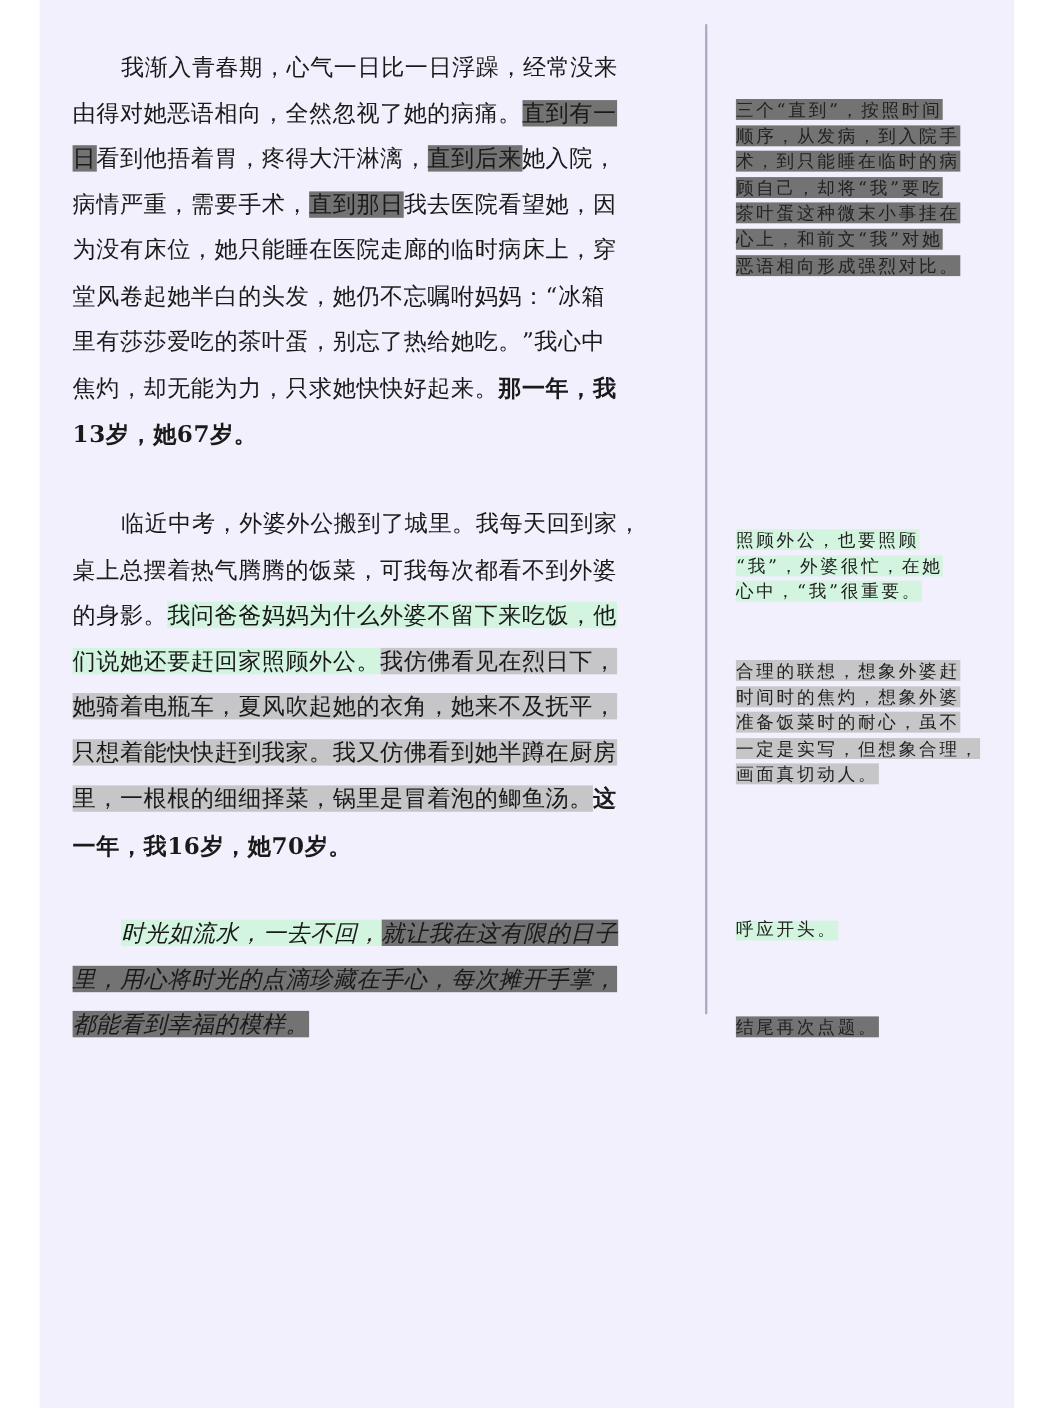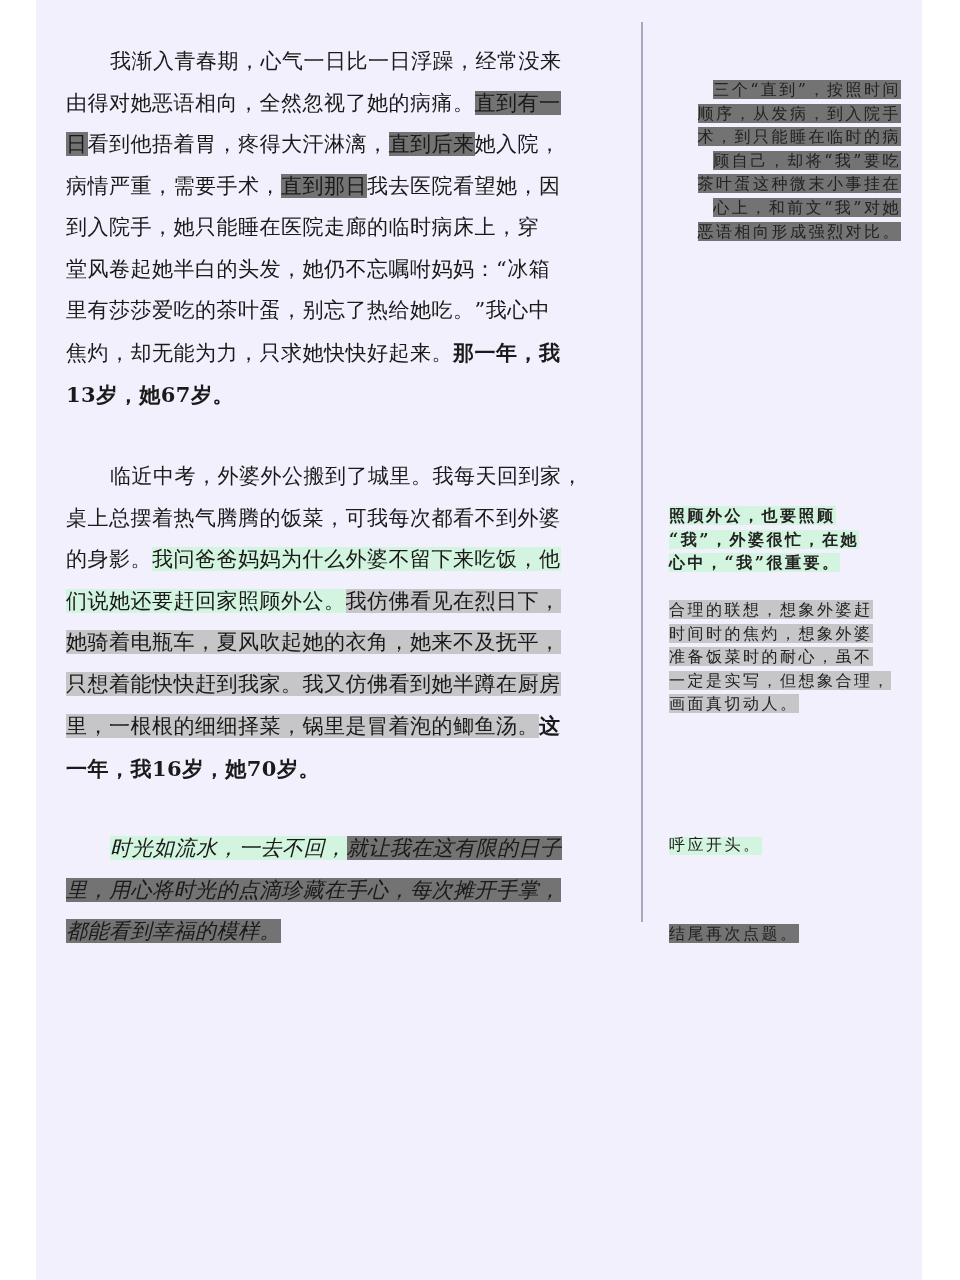--- a/index.html
+++ b/index.html
@@ -8,36 +8,36 @@
   .page { position:absolute; left:36px; top:0; width:886px; height:1280px; background:#f1f0fc; }
   .divider { position:absolute; left:641px; top:22px; width:2px; height:900px; background:#a9a8bf; }
   .main { position:absolute; left:66px; width:534px; font-size:21px; line-height:41.5px; letter-spacing:0.5px;margin-top:15px; }
   .p1 { top:26px; } .p2 { top:441px; } .p3 { top:813px;font-style:italic; }
   .indent { display:inline-block; width:44px; }
   .hl-purple { background:#737373; }
   .hl-green { background:#d3f5df; }
   .hl-gray { background:#c6c6c8; }
   .bold { font-weight:bold; }
   .notes { position:absolute; left:669px; width:232px; font-size:16px; line-height:23.6px; letter-spacing:2.5px; color:#222; }
-  .n1 { top:78px;text-align:right; } .n2 { top:504px;font-weight:bold; } .n3 { top:598px; } .n4 { top:835px;font-family:Liberation Mono, monospace; } .n5 { top:882px;margin-top:40px; }
+  .n1 { top:88px; } .n2 { top:479px; } .n3 { top:598px; } .n4 { top:835px;font-family:Liberation Mono, monospace; } .n5 { top:882px;margin-top:40px; }
   .line { display:block; white-space:nowrap; }
   .mline { display:block; white-space:nowrap; }
 </style>
 </head>
 <body>
 
 <div class="page"></div>
 <div class="divider"></div>
 
 <div class="main p1">
     <span class="mline"><span class="indent"></span><span>我渐入青春期，心气一日比一日浮躁，经常没来</span></span>
     <span class="mline"><span>由得对她恶语相向，全然忽视了她的病痛。</span><span class="hl-purple">直到有一</span></span>
     <span class="mline"><span class="hl-purple">日</span><span>看到他捂着胃，疼得大汗淋漓，</span><span class="hl-purple">直到后来</span><span>她入院，</span></span>
     <span class="mline"><span>病情严重，需要手术，</span><span class="hl-purple">直到那日</span><span>我去医院看望她，因</span></span>
-    <span class="mline"><span>到入院手，她只能睡在医院走廊的临时病床上，穿</span></span>
+    <span class="mline"><span>为没有床位，她只能睡在医院走廊的临时病床上，穿</span></span>
     <span class="mline"><span>堂风卷起她半白的头发，她仍不忘嘱咐妈妈：“冰箱</span></span>
     <span class="mline"><span>里有莎莎爱吃的茶叶蛋，别忘了热给她吃。”我心中</span></span>
     <span class="mline"><span>焦灼，却无能为力，只求她快快好起来。</span><span class="bold">那一年，我</span></span>
     <span class="mline"><span class="bold">13岁，她67岁。</span></span>
   </div>
 <div class="main p2">
     <span class="mline"><span class="indent"></span><span>临近中考，外婆外公搬到了城里。我每天回到家，</span></span>
     <span class="mline"><span>桌上总摆着热气腾腾的饭菜，可我每次都看不到外婆</span></span>
     <span class="mline"><span>的身影。</span><span class="hl-green">我问爸爸妈妈为什么外婆不留下来吃饭，他</span></span>
     <span class="mline"><span class="hl-green">们说她还要赶回家照顾外公。</span><span class="hl-gray">我仿佛看见在烈日下，</span></span>

